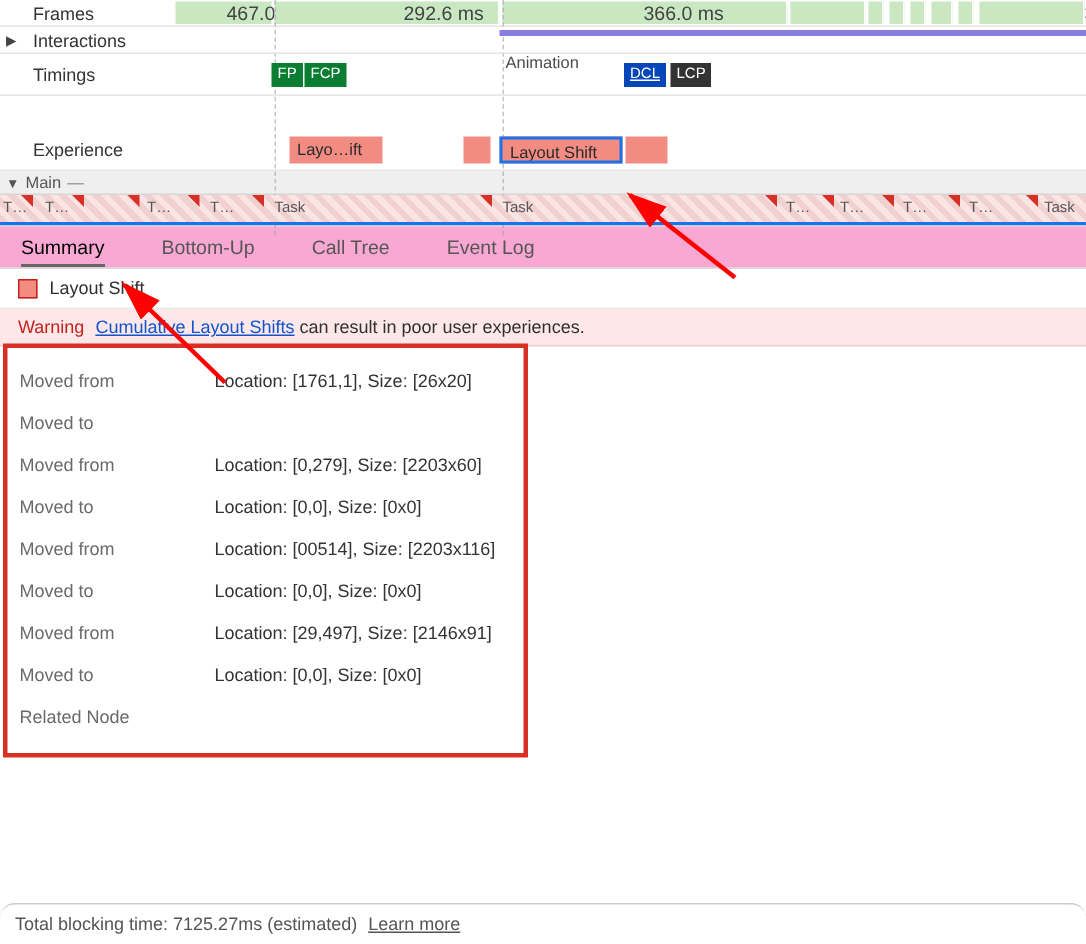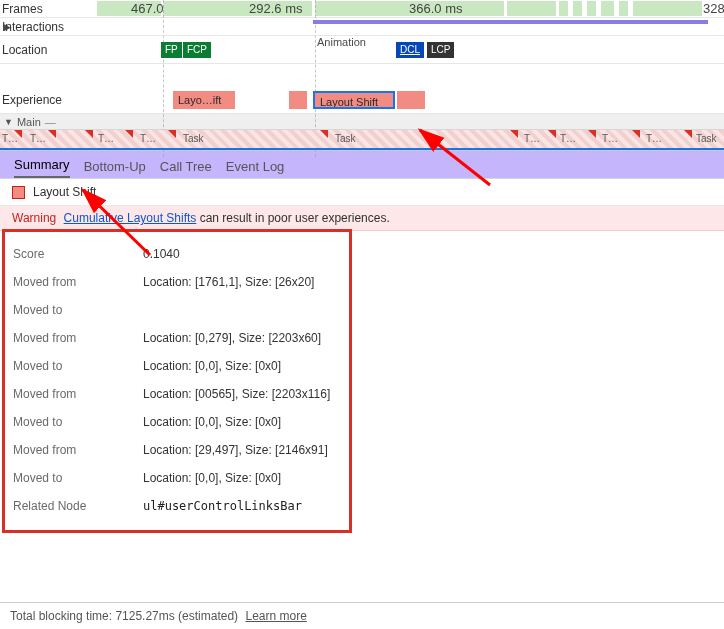--- a/index.html
+++ b/index.html
@@ -16,21 +16,21 @@
   .timeline {
     border-bottom: 1px solid #c9c9c9;
     position: relative;
   }
   .tl-row {
     display: flex;
     align-items: center;
     height: 18px;
     border-bottom: 1px solid #e6e6e6;
     position: relative;
-    padding-left: 2px;
+    padding-left: 22px;
   }
   .tl-row.tall { height: 28px; }
   .tl-label-col {
     width: 95px;
     flex: 0 0 95px;
     font-size: 12px;
     color: #333;
   }
   .tl-track {
     position: relative;
@@ -131,27 +131,26 @@
   .task-tri {
     position: absolute;
     top: 0;
     width: 0; height: 0;
     border-top: 8px solid #d93025;
     border-left: 8px solid transparent;
   }
   
   .tabs {
     display: flex;
-    gap: 14px;
+    gap: 38px;
     padding: 6px 14px 0 14px;
     height: 28px;
-    background: #c4b5fd;
+    background: #f9a8d4;
     border-bottom: 1px solid #d5d5d5;
     font-size: 13px;
-    align-items: flex-end;
   }
   .tab {
     color: #555;
     padding-bottom: 4px;
     cursor: pointer;
   }
   .tab.active {
     color: #000;
     border-bottom: 2px solid #666;
   }
@@ -191,20 +190,21 @@
   .details-row .v { color: #333; }
   .details-row .mono { font-family: Menlo, Consolas, monospace; color: #202124; }
   .footer {
     position: absolute;
     left: 0; right: 0; bottom: 0;
     border-top: 1px solid #ccc;
     padding: 6px 10px;
     font-size: 12px;
     color: #555;
     background: #fff;
+    border-radius: 10px;
   }
   .footer a { color: #555; text-decoration: underline; }
   
   .arrow-ov {
     position: absolute;
     pointer-events: none;
     top: 0; left: 0; right: 0; bottom: 0;
   }
   
   .disclose {
@@ -244,21 +244,21 @@
   <div class="tl-row">
     <span class="disclose">▶</span>
     <span class="tl-label-col">Interactions</span>
     <div class="tl-track">
       <div class="purple-bar" style="left:216px;width:395px;"></div>
       <div class="anim-label" style="left:220px;">Animation</div>
     </div>
   </div>
 
   <div class="tl-row tall">
-    <span class="tl-label-col">Location</span>
+    <span class="tl-label-col">Timings</span>
     <div class="tl-track">
       <span class="pill green" style="left:64px;">FP</span>
       <span class="pill green" style="left:86px;">FCP</span>
       <span class="pill blue" style="left:299px;text-decoration:underline;">DCL</span>
       <span class="pill dark" style="left:330px;">LCP</span>
     </div>
   </div>
 
   <div class="tl-row" style="height:22px;border-bottom:none;">
     <span class="tl-label-col"></span>
@@ -318,57 +318,52 @@
   <span>Layout Shift</span>
 </div>
 
 <div class="warning-bar">
   <span class="warn">Warning</span>
   <a href="#">Cumulative Layout Shifts</a><span> can result in poor user experiences.</span>
 </div>
 
 <div class="details-table" id="details-mount">
     <div class="details-row">
-      <div class="k">Score</div>
-      <div class="v">0.1040</div>
-    </div>
-    <div class="details-row">
       <div class="k">Moved from</div>
       <div class="v">Location: [1761,1], Size: [26x20]</div>
     </div>
     <div class="details-row">
       <div class="k">Moved to</div>
     </div>
     <div class="details-row">
       <div class="k">Moved from</div>
       <div class="v">Location: [0,279], Size: [2203x60]</div>
     </div>
     <div class="details-row">
       <div class="k">Moved to</div>
       <div class="v">Location: [0,0], Size: [0x0]</div>
     </div>
     <div class="details-row">
       <div class="k">Moved from</div>
-      <div class="v">Location: [00565], Size: [2203x116]</div>
+      <div class="v">Location: [00514], Size: [2203x116]</div>
     </div>
     <div class="details-row">
       <div class="k">Moved to</div>
       <div class="v">Location: [0,0], Size: [0x0]</div>
     </div>
     <div class="details-row">
       <div class="k">Moved from</div>
       <div class="v">Location: [29,497], Size: [2146x91]</div>
     </div>
     <div class="details-row">
       <div class="k">Moved to</div>
       <div class="v">Location: [0,0], Size: [0x0]</div>
     </div>
     <div class="details-row">
       <div class="k">Related Node</div>
-      <div class="v mono">ul#userControlLinksBar</div>
     </div>
   </div>
 
 <div class="footer">
   <span>Total blocking time: 7125.27ms (estimated)</span>
   <a href="#" style="margin-left:4px;">Learn more</a>
 </div>
 
 <svg class="arrow-ov" width="724" height="629">
   <defs>

